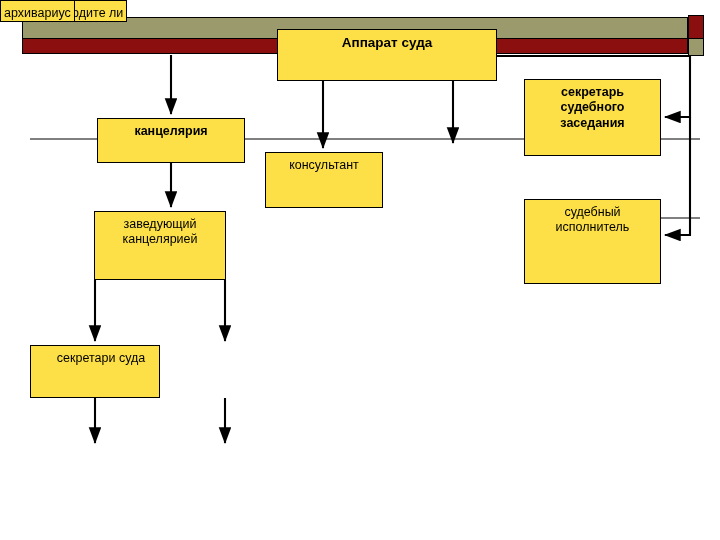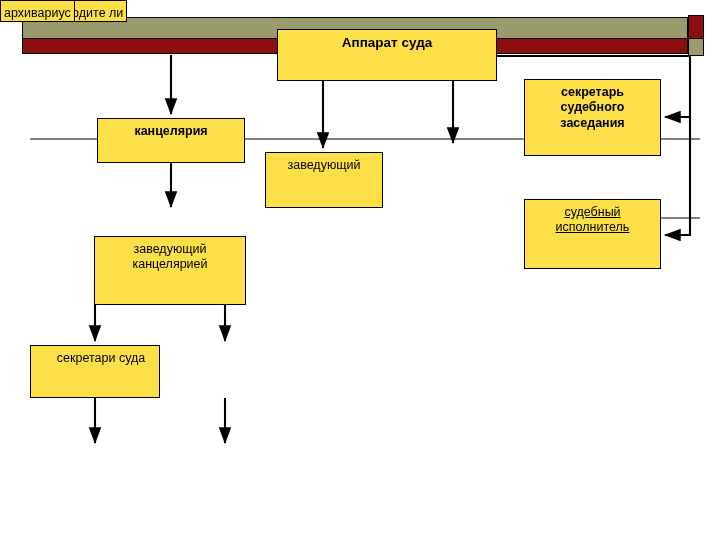--- a/index.html
+++ b/index.html
@@ -96,22 +96,22 @@
     font-weight: bold;
     font-size: 13.5px;
     margin-left: 24px;
   }
   .n-title > span { padding-top: 9px; }
 
   .n-kanc      { left: 97px;  top: 118px; width: 148px; height: 45px; font-weight: bold; }
   .n-konsult   { left: 265px; top: 152px; width: 118px; height: 56px; }
   .n-pomosch   { left: 398px; top: 147px; width: 110px; height: 57px; }
   .n-sekr-zas  { left: 524px; top: 79px;  width: 137px; height: 77px; font-weight: bold; }
-  .n-sud-ispol { left: 524px; top: 199px; width: 137px; height: 70px; text-decoration: underline; }
-  .n-zav       { left: 94px;  top: 211px; width: 152px; height: 69px; margin-top: 25px; }
+  .n-sud-ispol { left: 524px; top: 199px; width: 137px; height: 85px; }
+  .n-zav       { left: 94px;  top: 211px; width: 132px; height: 69px; }
   .n-sekr-suda { left: 30px;  top: 345px; width: 130px; height: 53px; padding-left: 12px; }
   .n-arhiv     { left": 0;}
   .n-arhiv     { left: 190px; top: 345px; width: 122px; height: 53px; }
   .n-deloproiz { left: 25px;  top: 447px; width: 140px; height: 62px; }
   .n-arhivarius{ left: 190px; top: 447px; width: 122px; height: 52px; }
 </style>
 </head>
 <body>
 
 <div id="page">
@@ -164,21 +164,21 @@
 
   <div class="node n-title top-text">
     <span>Аппарат суда</span>
   </div>
 
   <div class="node n-kanc top-text">
     <span>канцелярия</span>
   </div>
 
   <div class="node n-konsult top-text">
-    <span>заведующий</span>
+    <span>консультант</span>
   </div>
 
 
   <div class="node n-sekr-zas top-text">
     <span>секретарь судебного заседания</span>
   </div>
 
   <div class="node n-sud-ispol top-text">
     <span>судебный исполнитель</span>
   </div>

